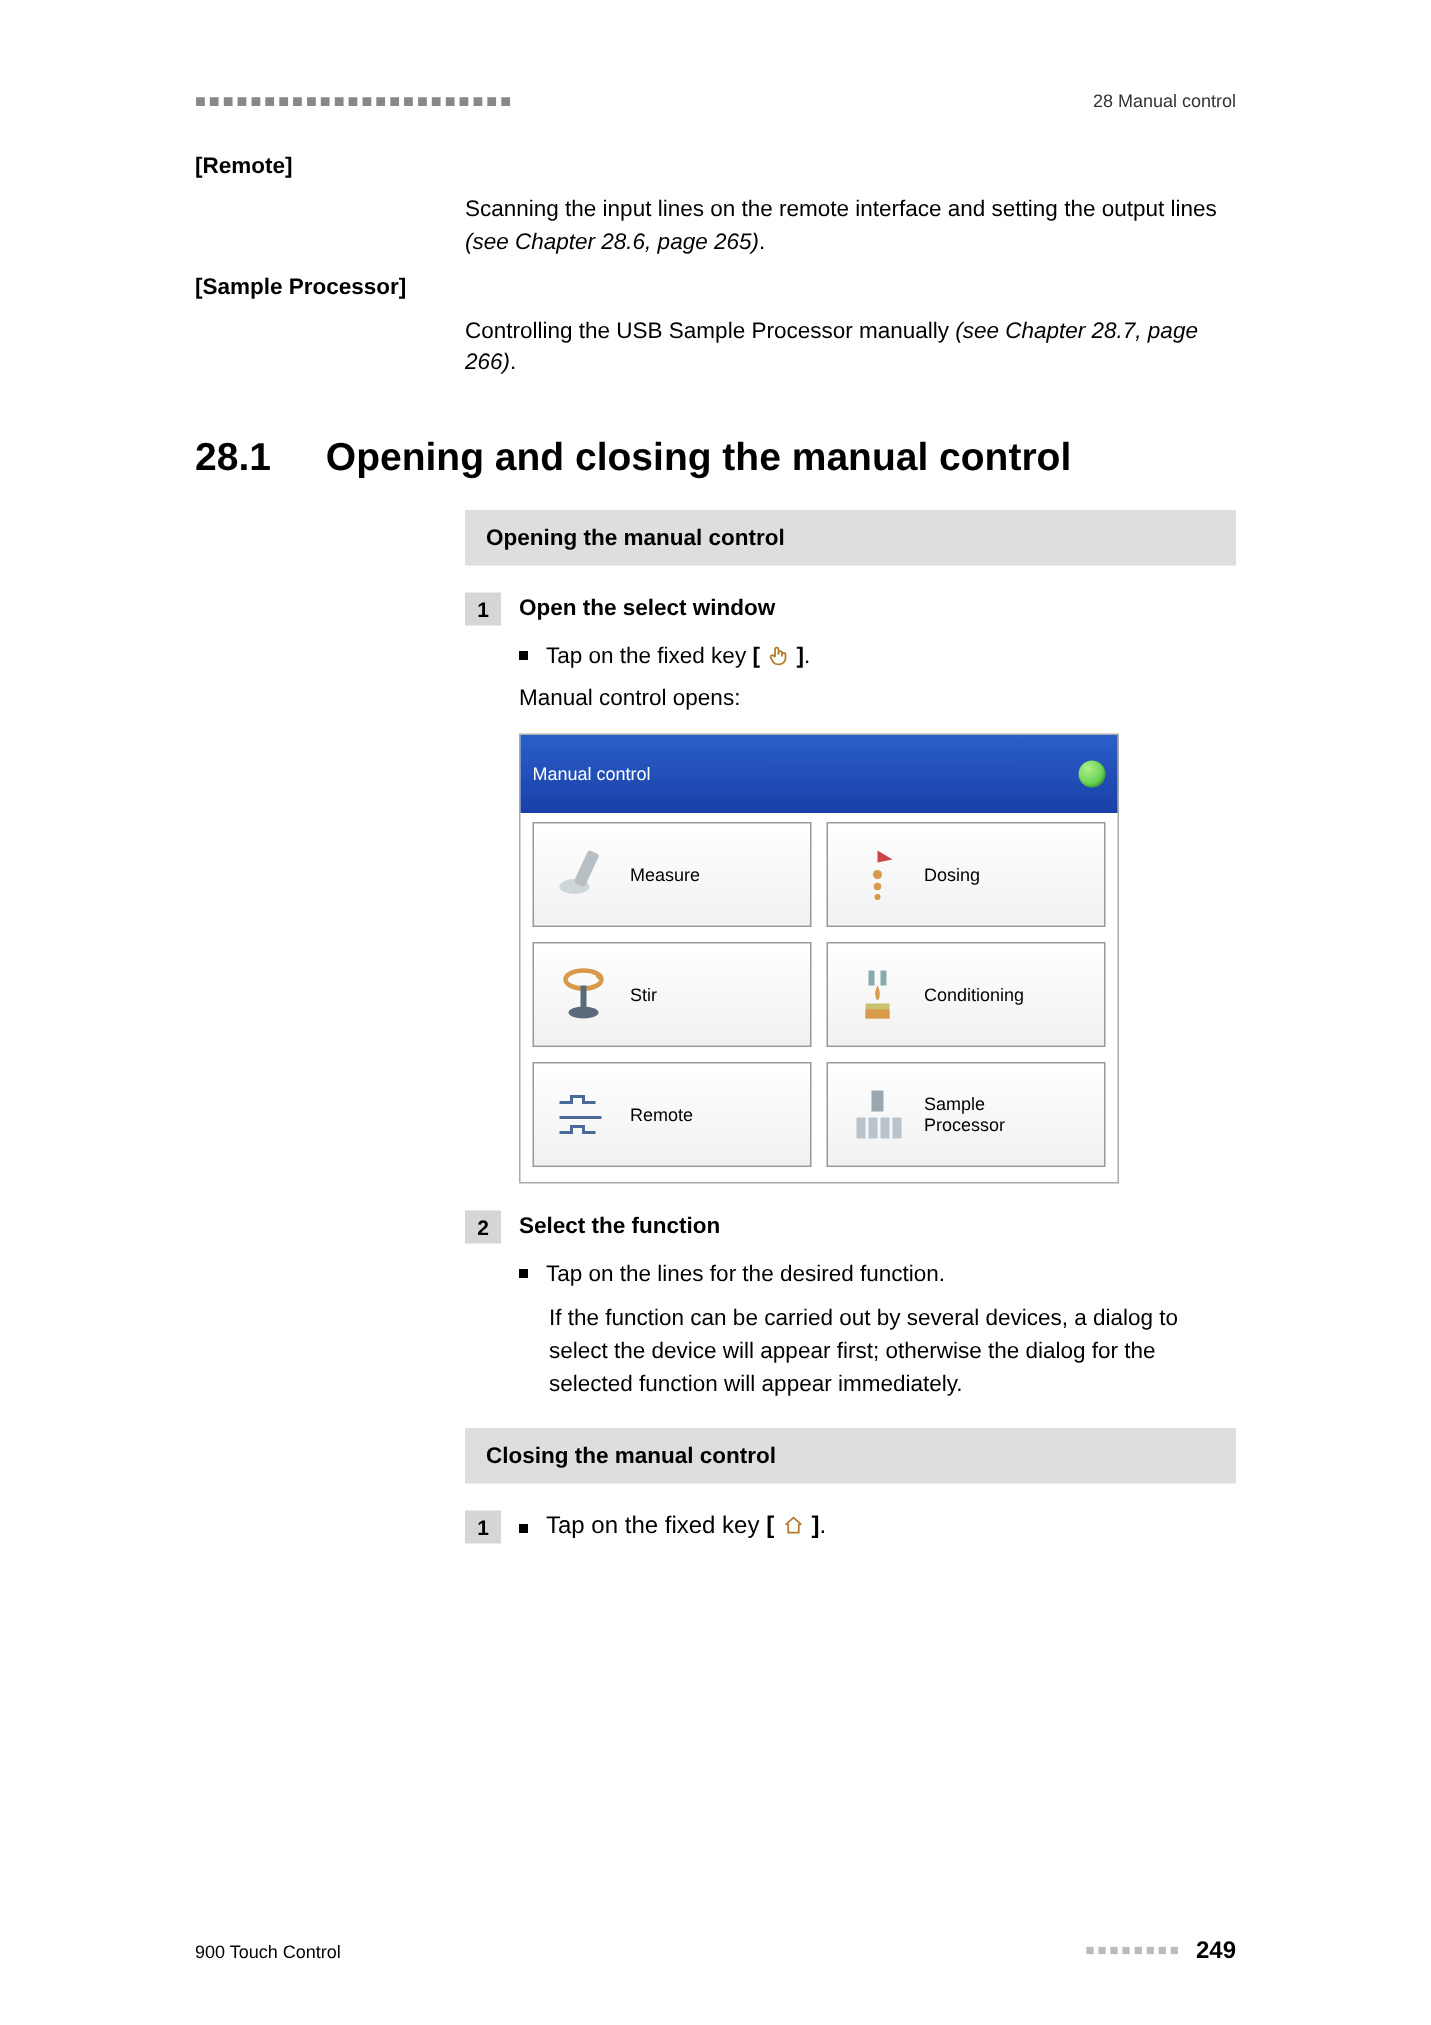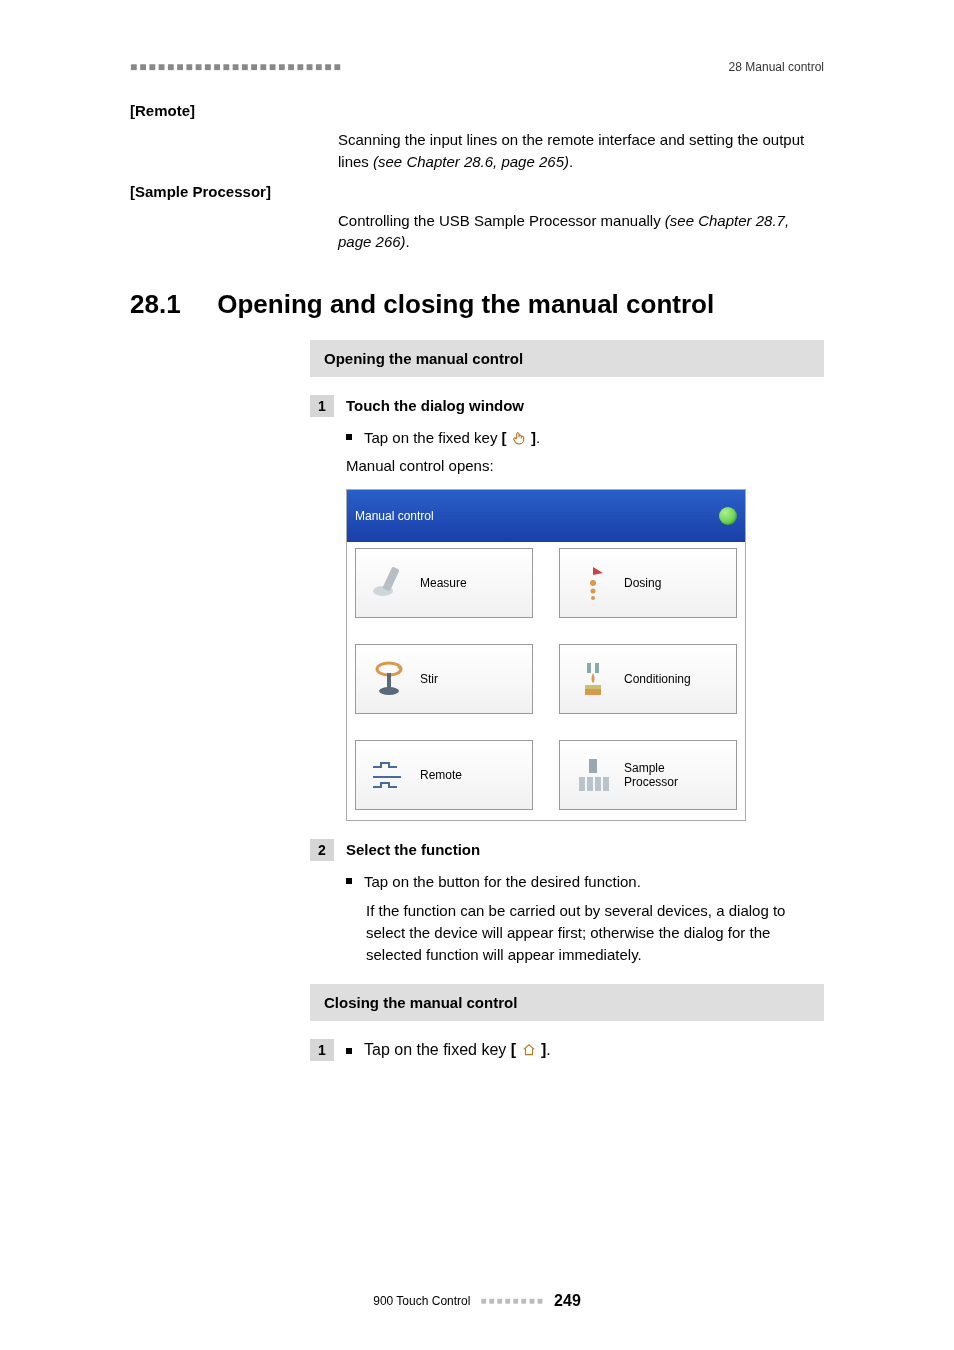--- a/index.html
+++ b/index.html
@@ -15,21 +15,21 @@
   .header {
     display: flex;
     justify-content: space-between;
     align-items: center;
     font-size: 12px;
     margin-bottom: 24px;
     padding-bottom: 4px;
   }
   .header-left { color: #888; letter-spacing: 2px; }
   .header-right { color: #333; }
-  .definition-row { display: flex; margin-bottom: 10px; gap: 28px; }
+  .definition-row { display: flex; margin-bottom: 10px; }
   .definition-term {
     flex: 0 0 180px;
     font-weight: 700;
     font-size: 15px;
   }
   .definition-body {
     flex: 1;
     font-size: 15px;
     line-height: 1.45;
   }
@@ -89,41 +89,41 @@
   }
   .ss-hint {
     font-size: 11px;
     color: #000;
     padding: 5px 8px;
     background: #fff;
   }
   .ss-grid {
     display: grid;
     grid-template-columns: 1fr 1fr;
-    gap: 26px;
+    gap: 10px;
     padding: 6px 8px 10px 8px;
   }
   .ss-tile {
     height: 70px;
     border: 1px solid #999;
     background: linear-gradient(#ffffff,#f1f1f1);
     display: flex;
     align-items: center;
     padding: 0 12px;
   }
   .ss-tile-icon {
     width: 42px; height: 42px;
     margin-right: 10px;
     display: flex; align-items: center; justify-content: center;
   }
   .ss-tile-label { font-size: 12px; color:#000; }
   .footer {
     position: absolute;
     bottom: 40px; left: 130px; right: 130px;
-    display: flex; justify-content: center; align-items: center;
+    display: flex; justify-content: space-between; align-items: center;
     font-size: 12px;
     gap: 10px;
   }
   .footer-right { font-weight: 700; font-size: 16px; }
   .footer-squares { color:#bbb; letter-spacing:2px; margin-right:6px; font-size:10px; vertical-align:2px;}
 </style>
 </head>
 <body>
 
 <div class="header">
@@ -156,21 +156,21 @@
 <h2 class="chapter-title">
   <span class="chap-num">28.1</span>
   <span>Opening and closing the manual control</span>
 </h2>
 
 <div class="section-band">Opening the manual control</div>
 
 <div class="step-block">
   <div class="step-row">
     <div class="step-badge">1</div>
-    <div class="step-title">Touch the dialog window</div>
+    <div class="step-title">Open the select window</div>
   </div>
   <div class="step-body">
     <div class="bullet-row">
       <div class="bullet-sq"></div>
       <div>
         <span>Tap on the fixed key </span><b><span>[ </span><span class="fixed-key-icon">
           <svg viewBox="0 0 24 24" width="16" height="14">
                 <path fill="none" stroke="#b37a2a" stroke-width="2" d="M8 13V5a2 2 0 0 1 4 0v6m0-2a2 2 0 0 1 4 0v4m0-2a2 2 0 0 1 4 0v4a7 7 0 0 1-7 7h-2a7 7 0 0 1-6-4l-2-4a2 2 0 0 1 3-2l2 2"></path>
               </svg>
         </span><span> ]</span></b><span>.</span>
@@ -254,21 +254,21 @@
 </div>
 
 <div class="step-block">
   <div class="step-row">
     <div class="step-badge">2</div>
     <div class="step-title">Select the function</div>
   </div>
   <div class="step-body">
     <div class="bullet-row">
       <div class="bullet-sq"></div>
-      <div>Tap on the button for the desired function.</div>
+      <div>Tap on the lines for the desired function.</div>
     </div>
     <div style="margin-top:8px;margin-left:20px;">If the function can be carried out by several devices, a dialog to select the device will appear first; otherwise the dialog for the selected function will appear immediately.</div>
   </div>
 </div>
 
 <div class="section-band">Closing the manual control</div>
 
 <div class="step-block">
   <div class="step-row">
     <div class="step-badge">1</div>

